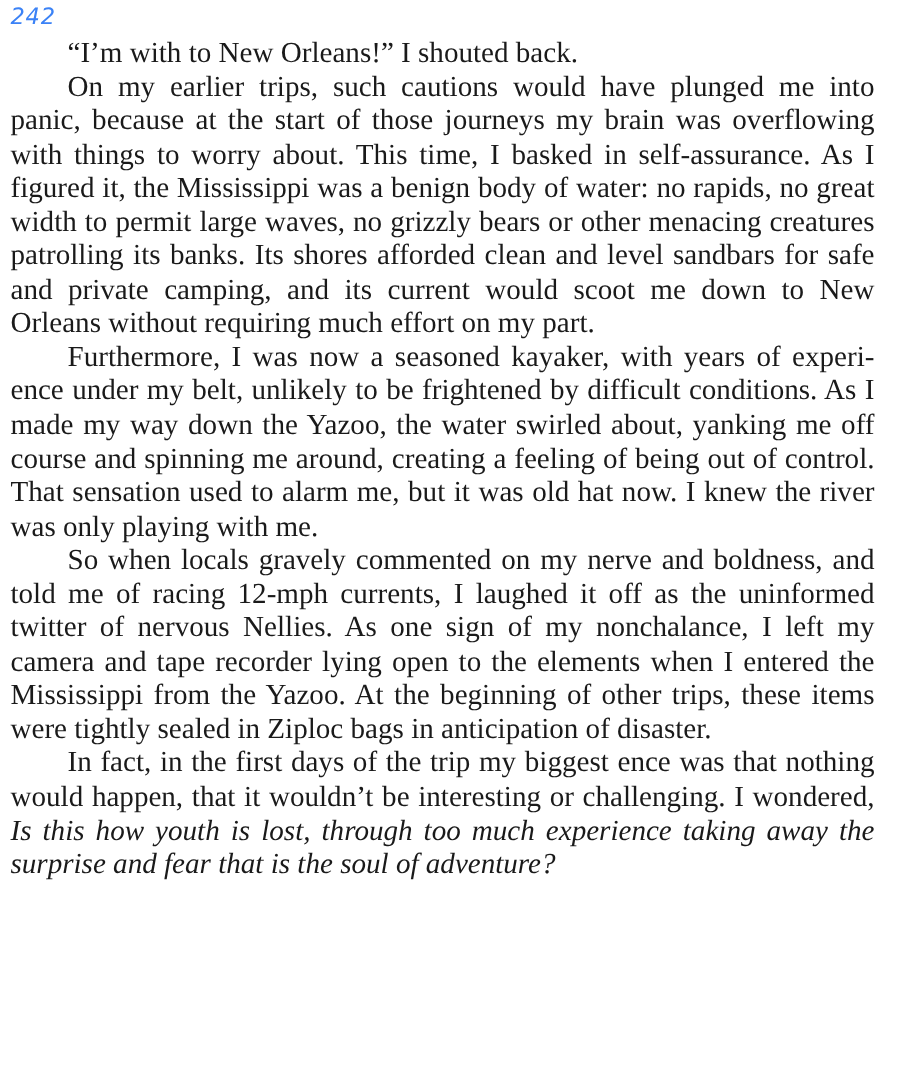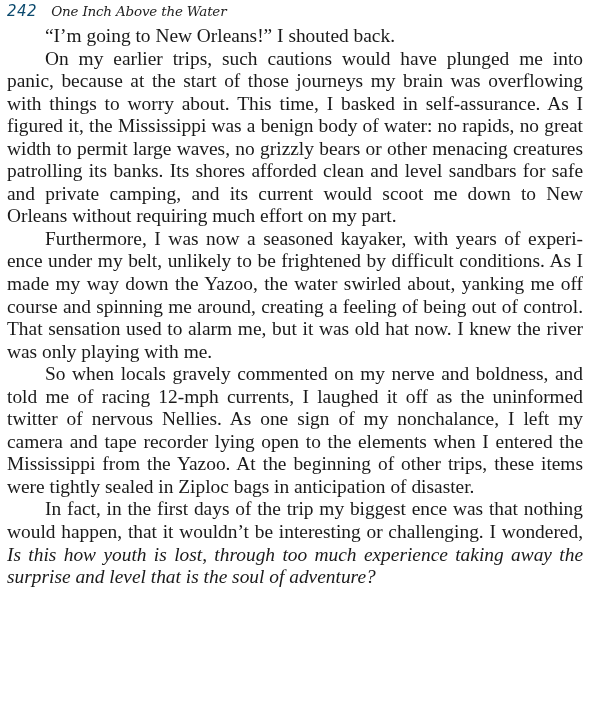--- a/index.html
+++ b/index.html
@@ -20,21 +20,21 @@
       top: 2px;
       height: 22px;
       display: flex;
       align-items: baseline;
       font-family: "DejaVu Sans", sans-serif;
     }
     .page-number {
       font-size: 15px;
       font-style: italic;
       letter-spacing: 0.5px;
-      color: #0c4a6e;
+      color: #3b82f6;
     }
     .running-title {
       margin-left: 14px;
       font-family: "DejaVu Serif", serif;
       font-style: italic;
       font-size: 13.5px;
       color: #222;
       letter-spacing: -0.2px;
     }
     .body-text {
@@ -54,22 +54,21 @@
     }
     .italic {
       font-style: italic;
     }
   </style>
 </head>
 <body>
 
 <div class="running-head">
   <span class="page-number">242</span>
-  <span class="running-title">One Inch Above the Water</span>
 </div>
 
 <div class="body-text">
-  <p>“I’m going to New Orleans!” I shouted back.</p>
+  <p>“I’m with to New Orleans!” I shouted back.</p>
   <p>On my earlier trips, such cautions would have plunged me into panic, because at the start of those journeys my brain was overflowing with things to worry about. This time, I basked in self-assurance. As I figured it, the Mississippi was a benign body of water: no rapids, no great width to permit large waves, no grizzly bears or other menac­ing creatures patrolling its banks. Its shores afforded clean and level sandbars for safe and private camping, and its current would scoot me down to New Orleans without requiring much effort on my part.</p>
   <p>Furthermore, I was now a seasoned kayaker, with years of experi­ence under my belt, unlikely to be frightened by difficult conditions. As I made my way down the Yazoo, the water swirled about, yanking me off course and spinning me around, creating a feeling of being out of control. That sensation used to alarm me, but it was old hat now. I knew the river was only playing with me.</p>
   <p>So when locals gravely commented on my nerve and boldness, and told me of racing 12-mph currents, I laughed it off as the uninformed twitter of nervous Nellies. As one sign of my nonchalance, I left my camera and tape recorder lying open to the elements when I entered the Mississippi from the Yazoo. At the beginning of other trips, these items were tightly sealed in Ziploc bags in anticipation of disaster.</p>
-  <p><span>In fact, in the first days of the trip my biggest ence was that nothing would happen, that it wouldn’t be interesting or challenging. I wondered, </span><span class="italic">Is this how youth is lost, through too much experience tak­ing away the surprise and level that is the soul of adventure?</span></p>
+  <p><span>In fact, in the first days of the trip my biggest ence was that nothing would happen, that it wouldn’t be interesting or challenging. I wondered, </span><span class="italic">Is this how youth is lost, through too much experience tak­ing away the surprise and fear that is the soul of adventure?</span></p>
 </div>
 
 </body></html>

